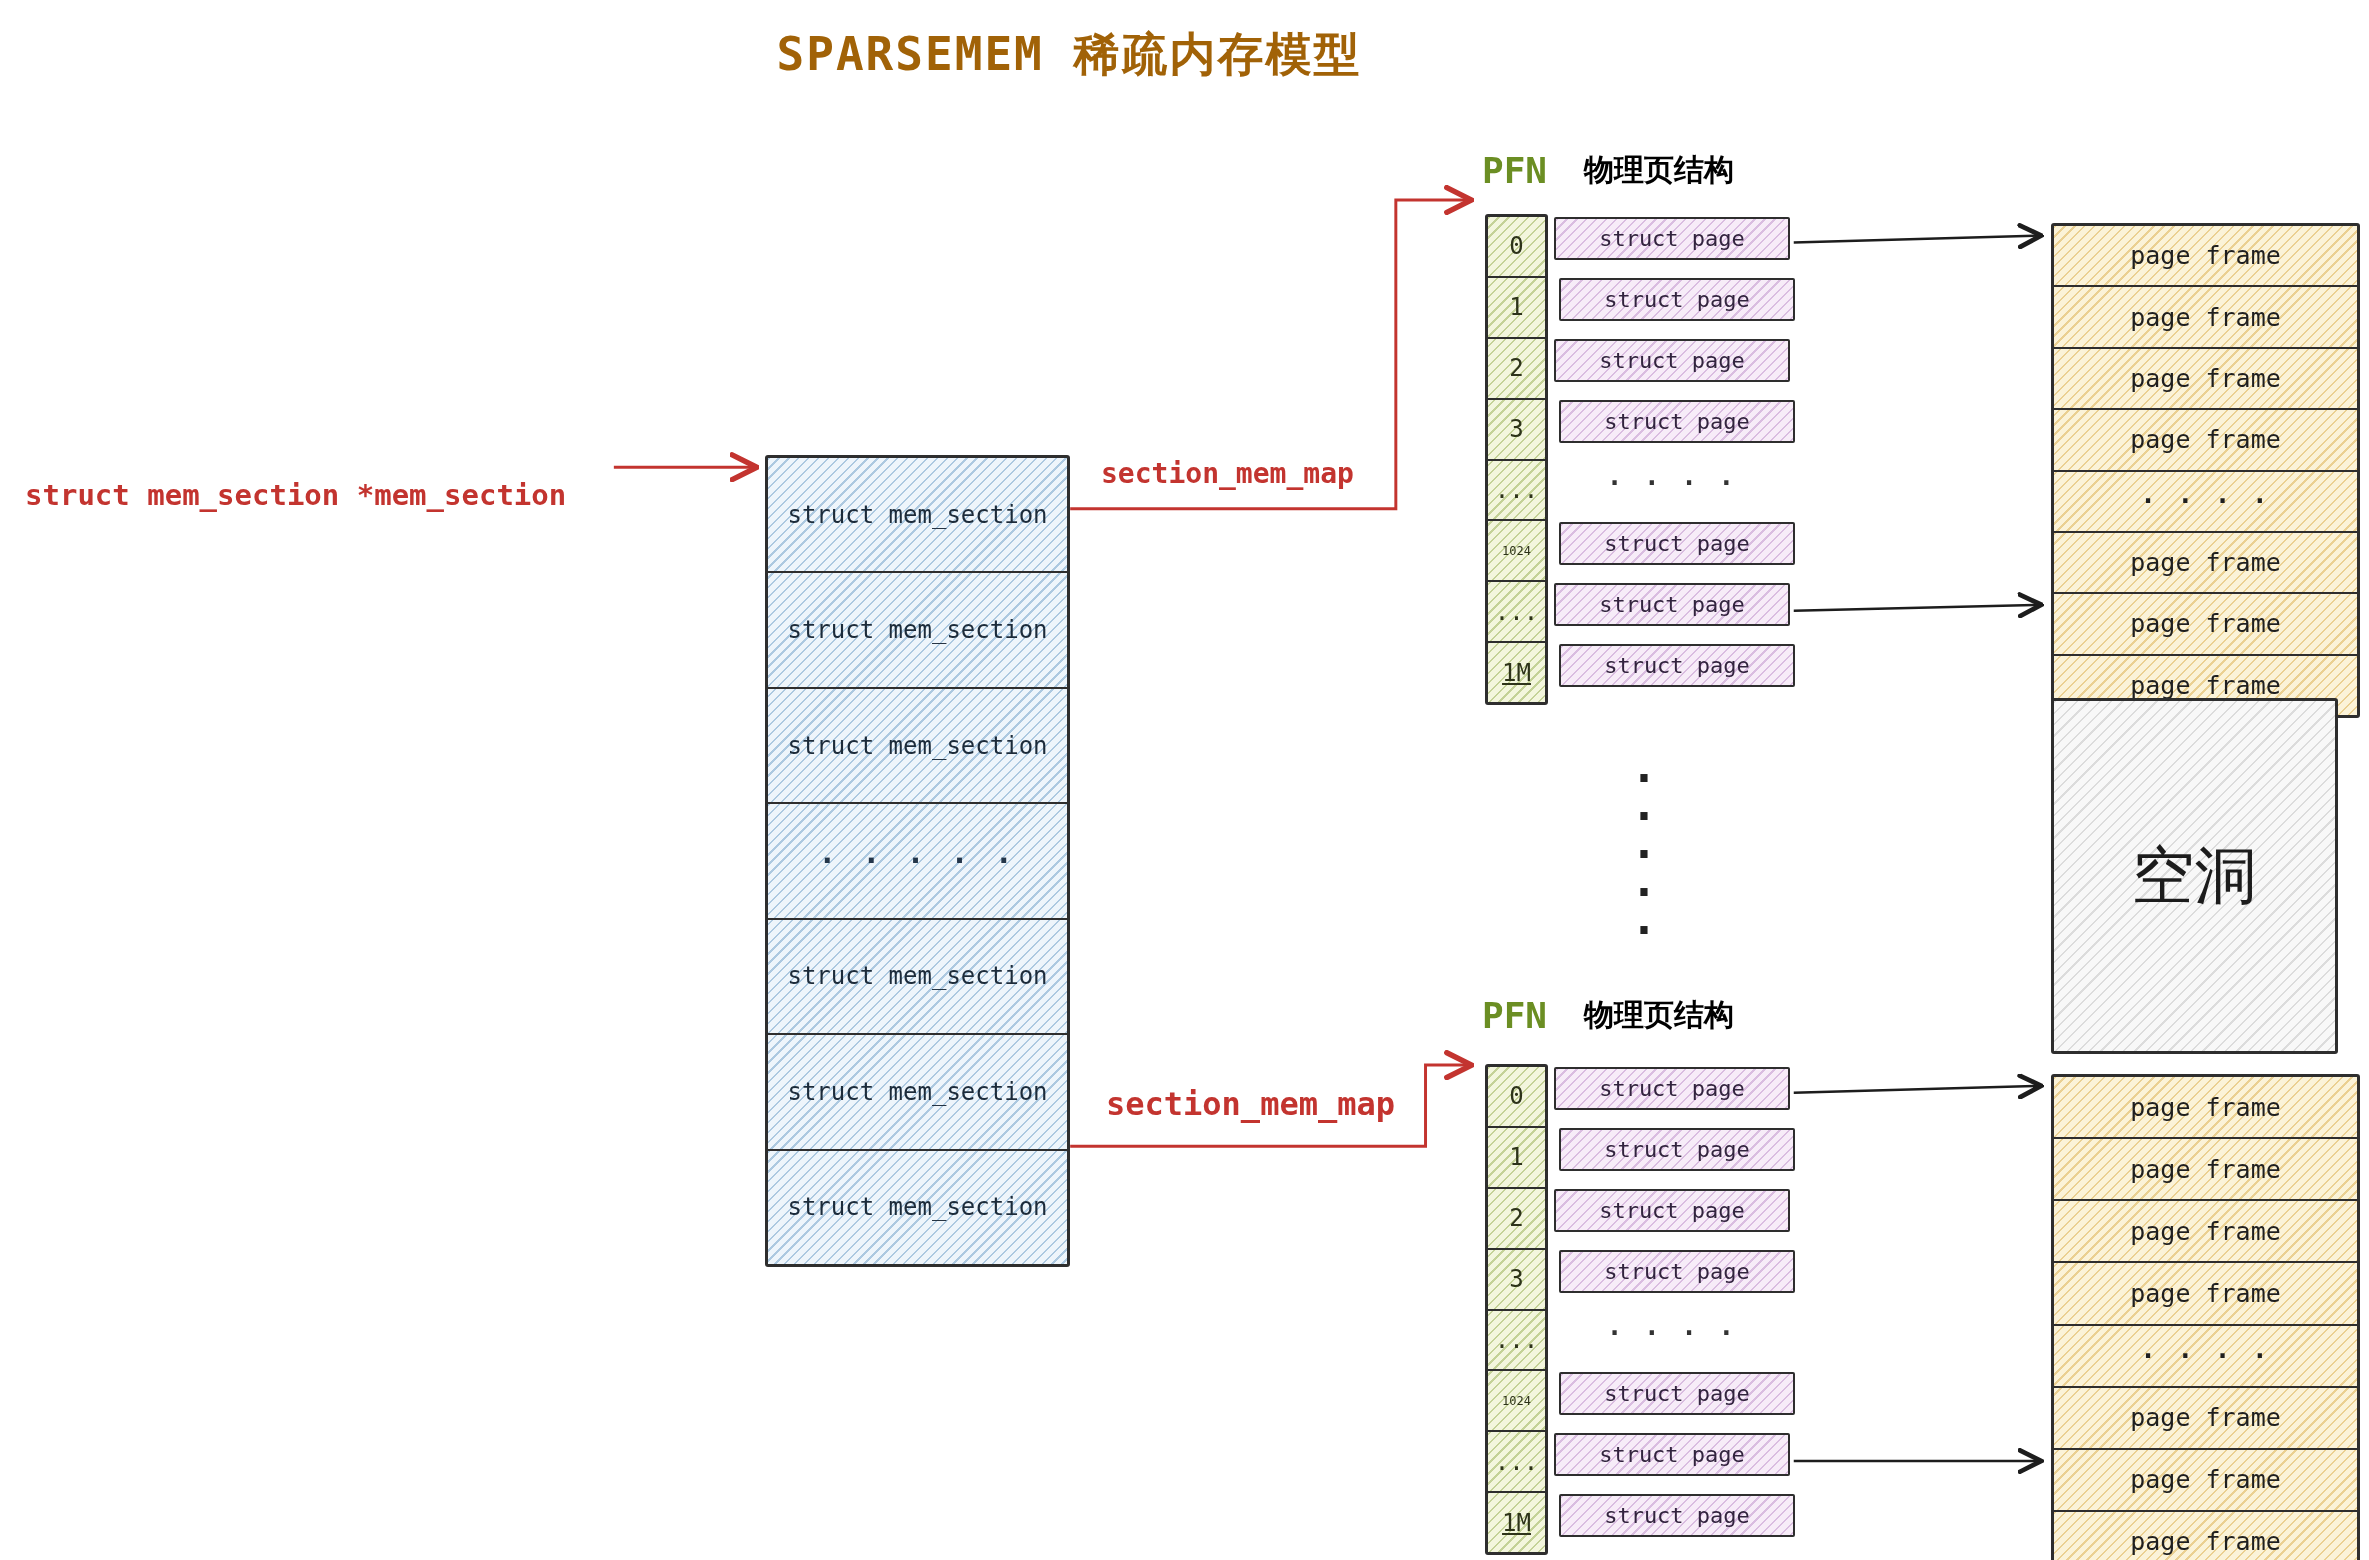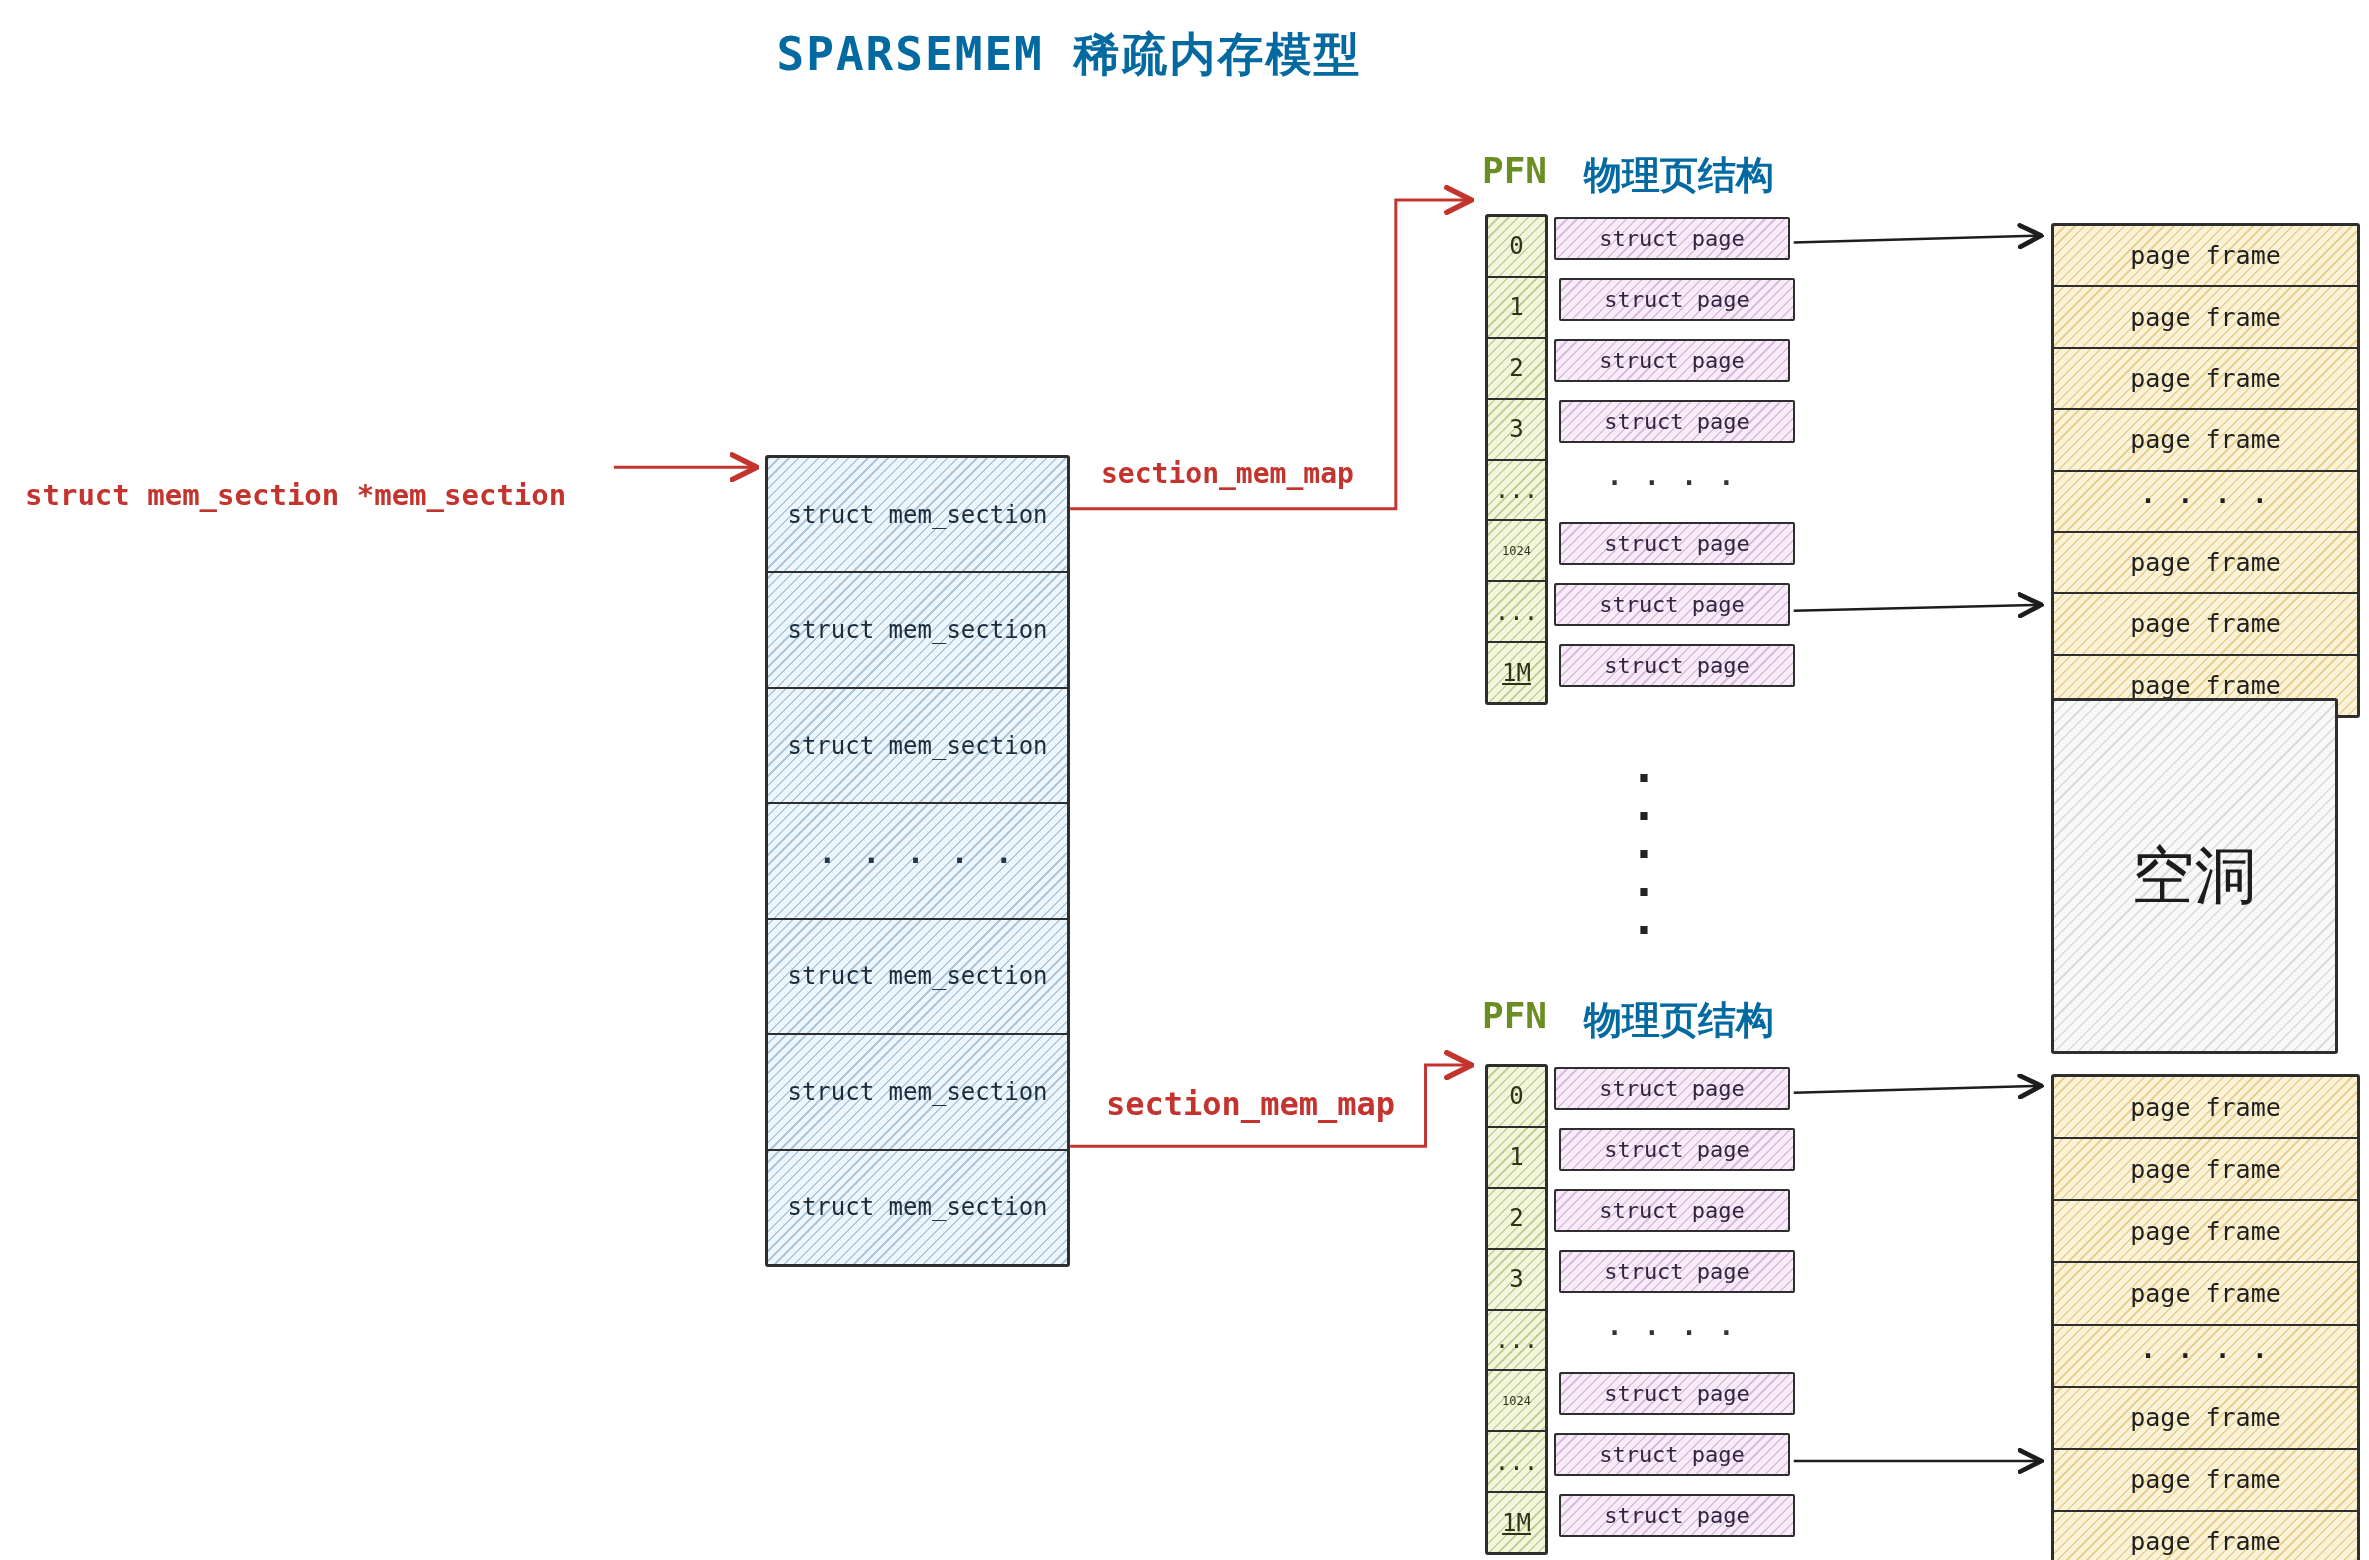--- a/index.html
+++ b/index.html
@@ -10,21 +10,21 @@
     background:#ffffff;
     font-family:"DejaVu Sans Mono", monospace;
     overflow:hidden;
   }
   .abs { position:absolute; }
 
   .title {
     left:653px; top:24px; width:832px;
     text-align:center;
     font-size:46px; font-weight:bold;
-    color:#0369a1; letter-spacing:2px;
+    color:#a16207; letter-spacing:2px;
   }
 
   .red-label {
     color:#c3342f; font-weight:bold; font-size:29px; white-space:nowrap;
   }
 
   .box {
     border:3px solid #2e2e2e; border-radius:3px;
   }
 
@@ -81,21 +81,21 @@
   .frame-col { display:flex; flex-direction:column; }
   .frame-row {
     flex:1; display:flex; align-items:center; justify-content:center;
     border-bottom:2.5px solid #2e2e2e;
     font-size:25px; color:#1f1f1f; font-weight:500;
   }
   .frame-row:last-child { border-bottom:none; }
   .frame-row.dots-row { font-size:26px; font-weight:bold; letter-spacing:3px; }
 
   .hdr-pfn { color:#6b8e23; font-size:36px; font-weight:bold; }
-  .hdr-struct { color:#0369a1; font-size:38px; font-weight:bold;
+  .hdr-struct { color:#000000; font-size:30px; font-weight:bold;
                 font-family:Liberation Mono, monospace; }
 
   .hole-box {
     display:flex; align-items:center; justify-content:center;
     font-size:63px; color:#1c1c1c; font-weight:500;
     font-family:"DejaVu Sans", sans-serif;
   }
 
   .v-dots {
     font-size:44px; font-weight:bold; color:#222;

